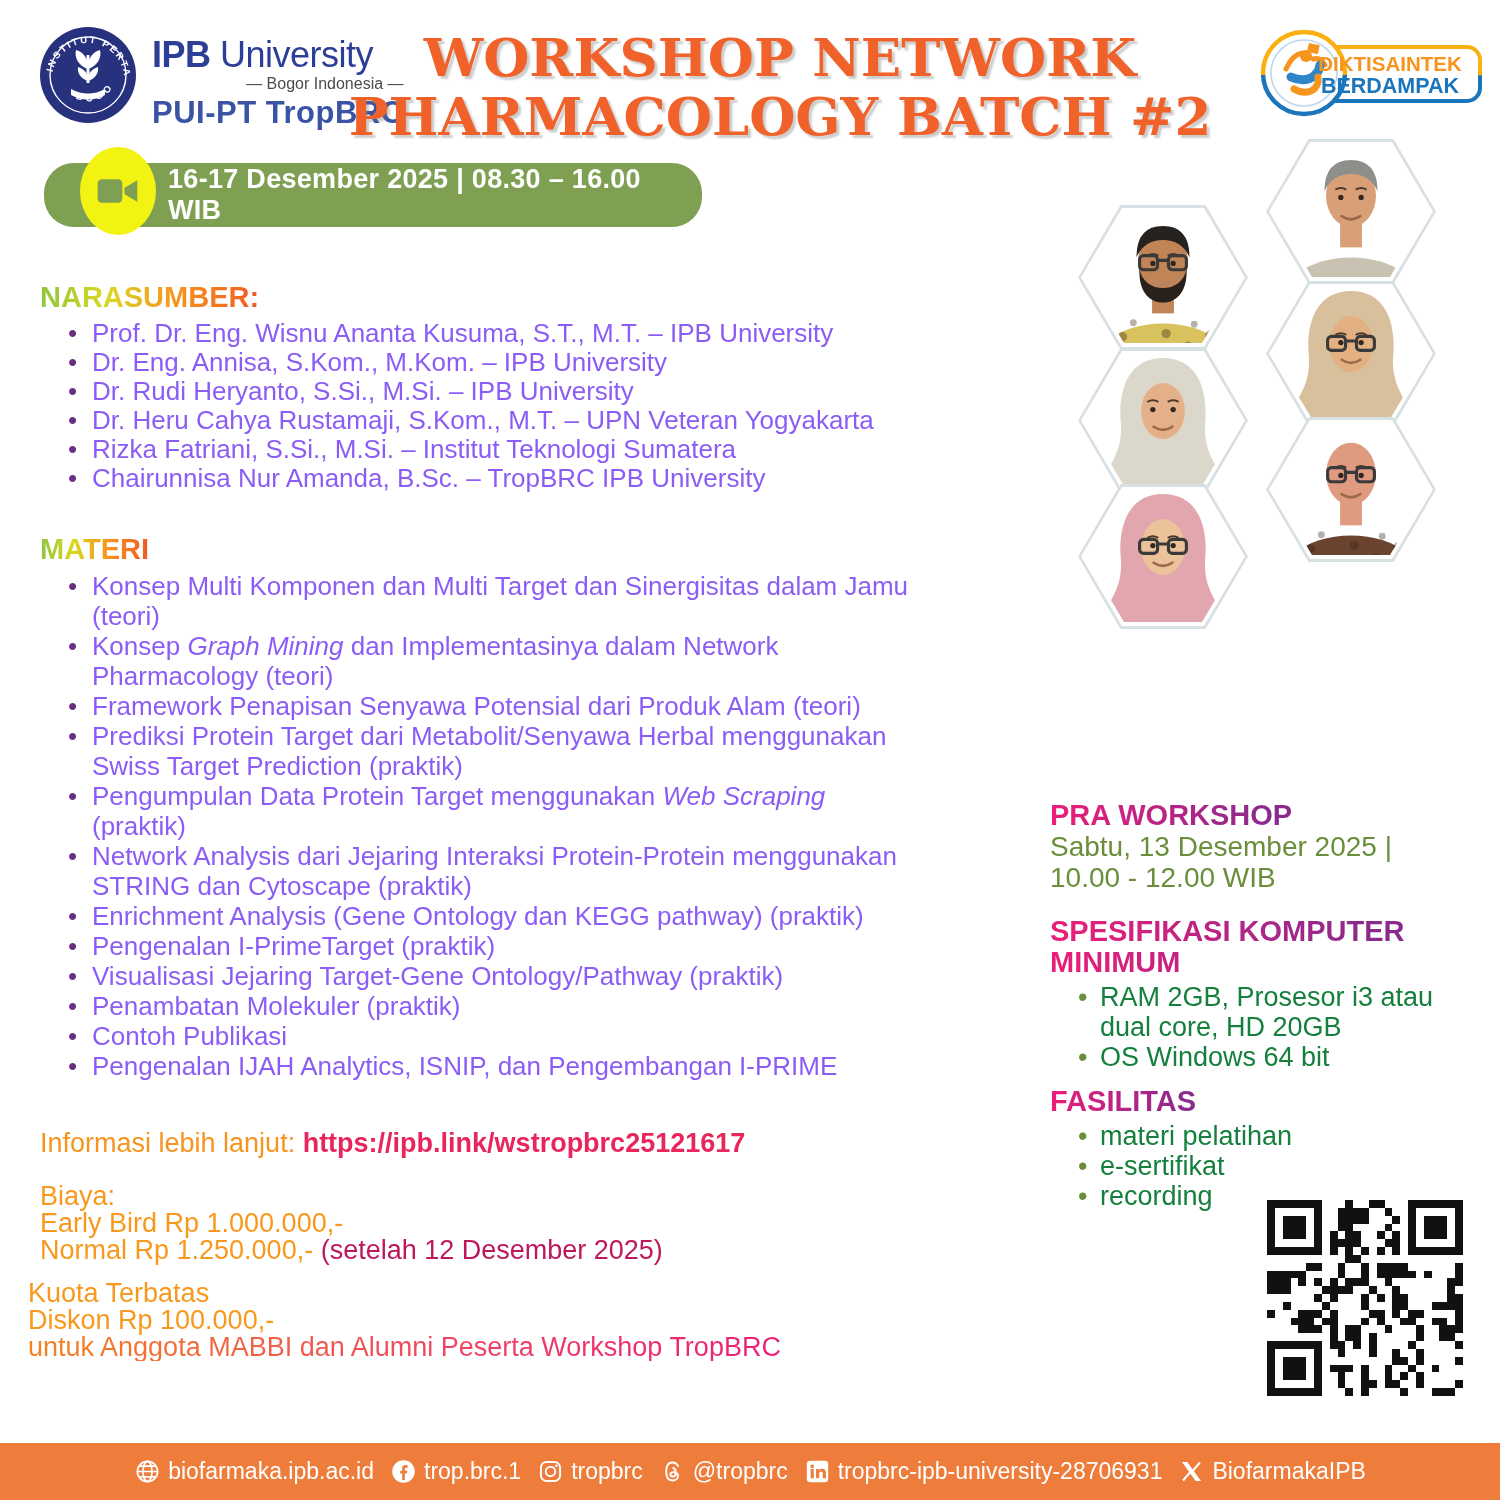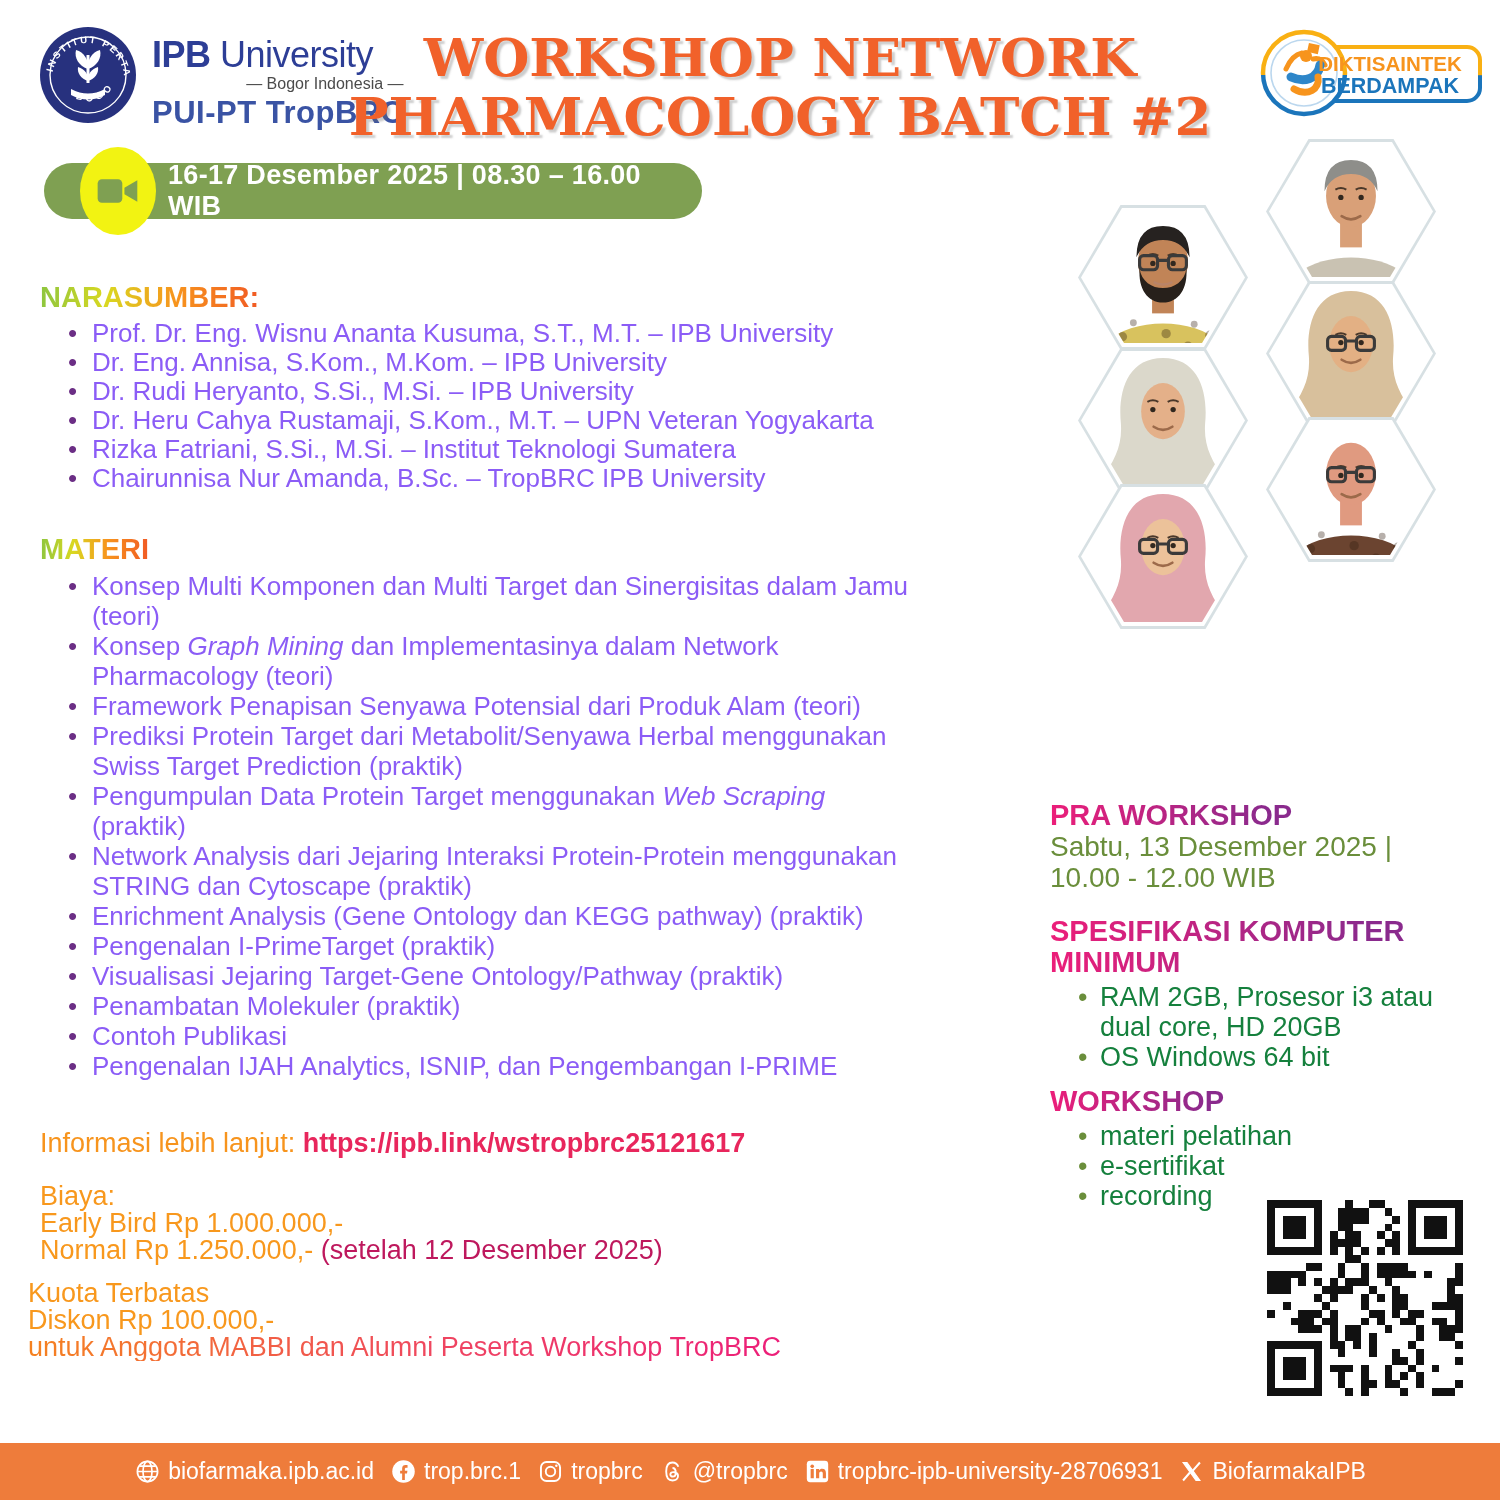--- a/index.html
+++ b/index.html
@@ -15,21 +15,21 @@
   .logo-sub{font-size:16px;color:#4b4b4b;text-align:right;margin-top:3px;}
   .logo-unit{font-size:31px;color:#3A53A4;font-weight:700;margin-top:5px;letter-spacing:0.5px;}
 
   .title{position:absolute;left:340px;top:28px;width:880px;text-align:center;
          font-family:"DejaVu Serif",serif;font-weight:700;font-size:53px;line-height:1.12;
          color:#F1612A;text-shadow:3px 3px 2px rgba(110,110,110,0.35);}
 
   .badge{position:absolute;left:1256px;top:26px;width:228px;height:94px;}
 
   
-  .banner{position:absolute;left:44px;top:163px;width:658px;height:56px;background:#7FA052;border-radius:30px;}
+  .banner{position:absolute;left:44px;top:163px;width:658px;height:64px;background:#7FA052;border-radius:30px;}
   .banner-dot{position:absolute;left:36px;top:-16px;width:76px;height:88px;background:#F2F312;border-radius:50%;}
   .banner-dot svg{position:absolute;left:16px;top:29px;width:44px;height:30px;}
   .banner-text{position:absolute;left:124px;top:0;height:100%;display:flex;align-items:center;
                color:#fff;font-weight:700;font-size:27px;letter-spacing:0.3px;}
 
   
   .sec{position:absolute;left:40px;width:900px;}
   .sec h2{margin:0;font-size:29px;font-weight:700;display:inline-block;}
   .grad-lo{background:linear-gradient(90deg,#8DC63F,#D9D821 30%,#F7941D 62%,#F15A24);
            -webkit-background-clip:text;background-clip:text;color:transparent;-webkit-text-fill-color:transparent;}
@@ -215,21 +215,21 @@
 
   <div class="rsec" id="sec-spes">
     <h2 class="grad-pp"><span>SPESIFIKASI KOMPUTER</span><br><span>MINIMUM</span></h2>
     <ul class="glist">
         <li>RAM 2GB, Prosesor i3 atau dual core, HD 20GB</li>
         <li>OS Windows 64 bit</li>
       </ul>
   </div>
 
   <div class="rsec" id="sec-fasil">
-    <h2 class="grad-pp">WORKSHOP</h2>
+    <h2 class="grad-pp">FASILITAS</h2>
     <ul class="glist">
         <li>materi pelatihan</li>
         <li>e-sertifikat</li>
         <li>recording</li>
       </ul>
   </div>
 
   <div class="hex" id="ph1">
       <div class="hb"></div>
       <div class="hw"></div>

